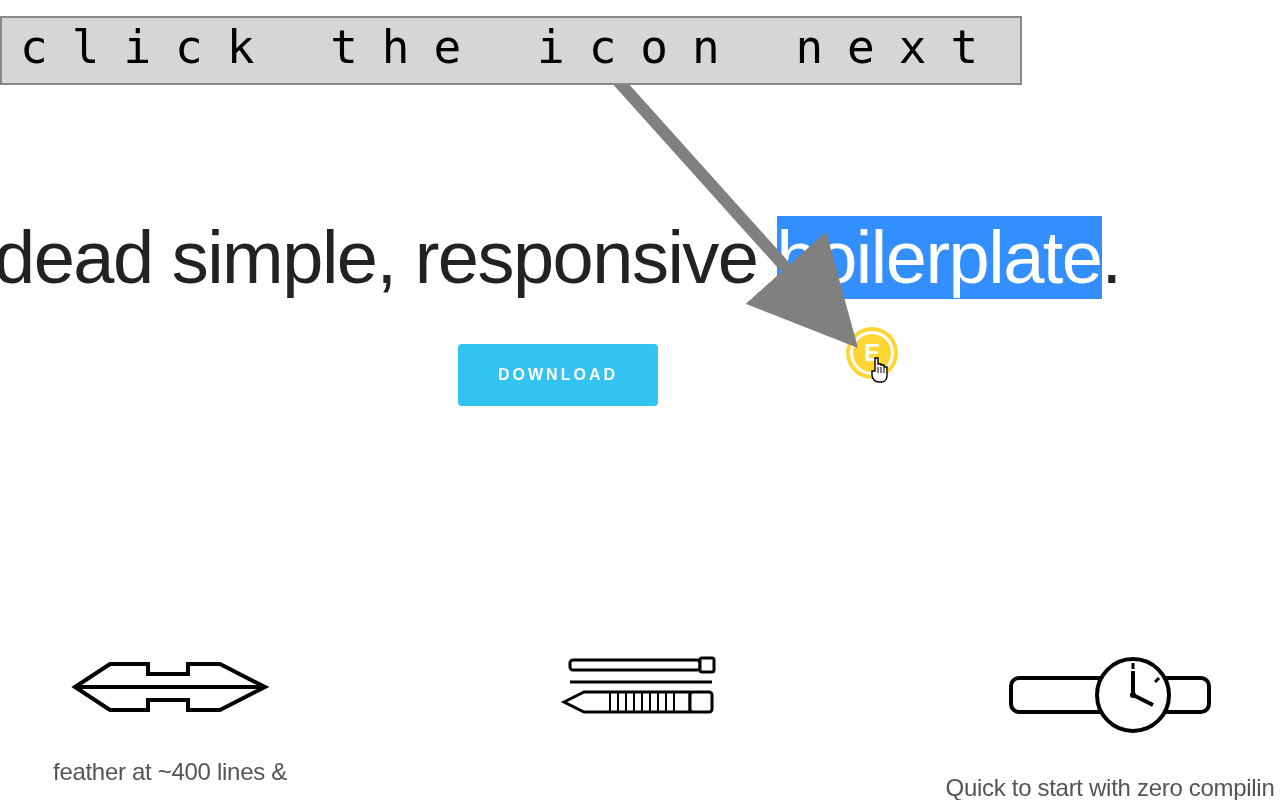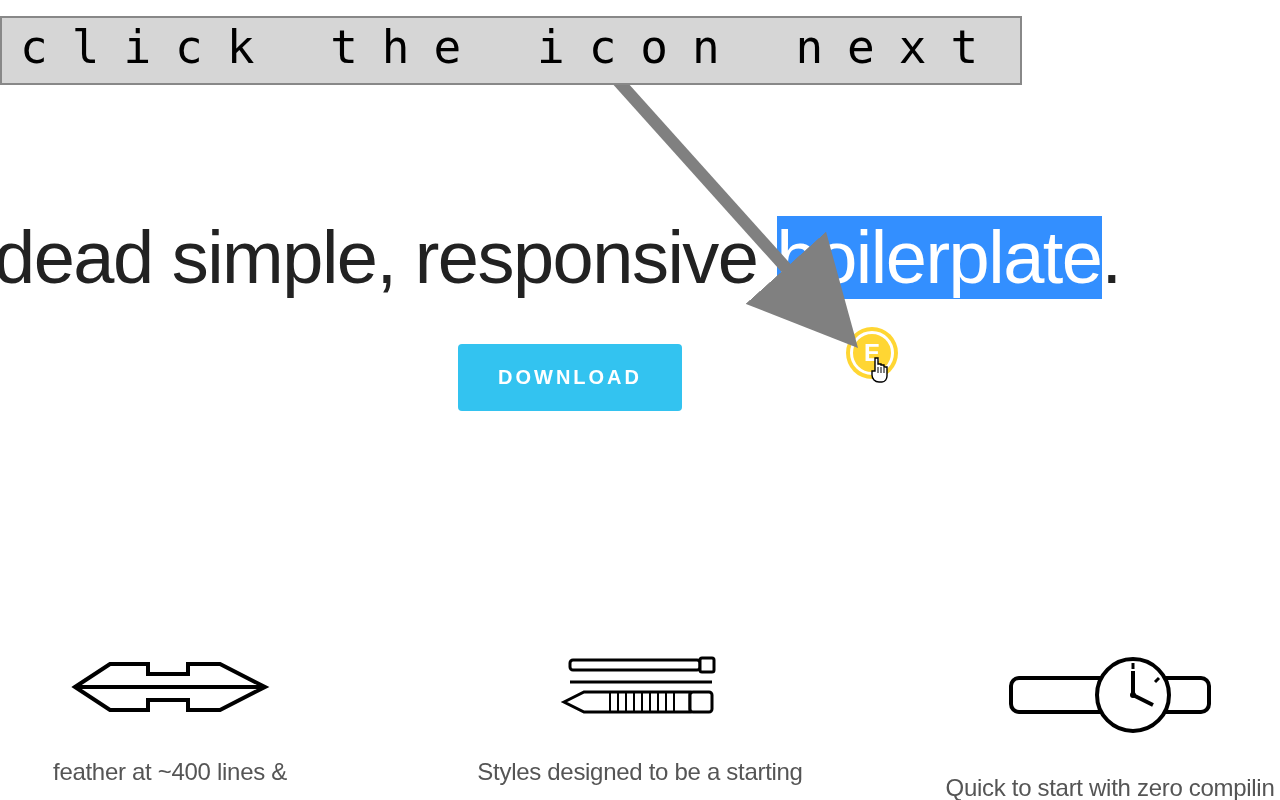--- a/index.html
+++ b/index.html
@@ -60,21 +60,21 @@
     width: 1280px;
     display: flex;
     justify-content: flex-start;
   }
   .download-btn {
     margin-left: 458px;
     background: #33c3f0;
     color: #fff;
     border: none;
     border-radius: 4px;
-    font-size: 20px;
+    font-size: 16px;
     font-weight: 600;
     letter-spacing: 3px;
     padding: 22px 40px;
     cursor: pointer;
   }
 
   
   .e-badge {
     position: absolute;
     top: 327px;
@@ -195,21 +195,20 @@
           <line x1="68" y1="42" x2="68" y2="62"></line>
         <line x1="76" y1="42" x2="76" y2="62"></line>
           <line x1="84" y1="42" x2="84" y2="62"></line>
         <line x1="92" y1="42" x2="92" y2="62"></line>
           <line x1="100" y1="42" x2="100" y2="62"></line>
         <line x1="108" y1="42" x2="108" y2="62"></line>
           <line x1="116" y1="42" x2="116" y2="62"></line>
         <line x1="124" y1="42" x2="124" y2="62"></line>
       </g>
     </svg>
-    <div class="feature-text">Styles designed to be a starting</div>
   </div>
 
   <div class="feature">
     <svg width="210" height="90" viewBox="0 0 210 90">
       <rect x="6" y="28" width="198" height="34" rx="8" fill="#fff" stroke="#000" stroke-width="4"></rect>
       <circle cx="128" cy="45" r="36" fill="#fff" stroke="#000" stroke-width="4"></circle>
       <circle cx="128" cy="45" r="3" fill="#000"></circle>
       <line x1="128" y1="45" x2="128" y2="21" stroke="#000" stroke-width="4"></line>
       <line x1="128" y1="45" x2="148" y2="55" stroke="#000" stroke-width="4"></line>
       <line x1="128" y1="13" x2="128" y2="19" stroke="#000" stroke-width="3"></line>

